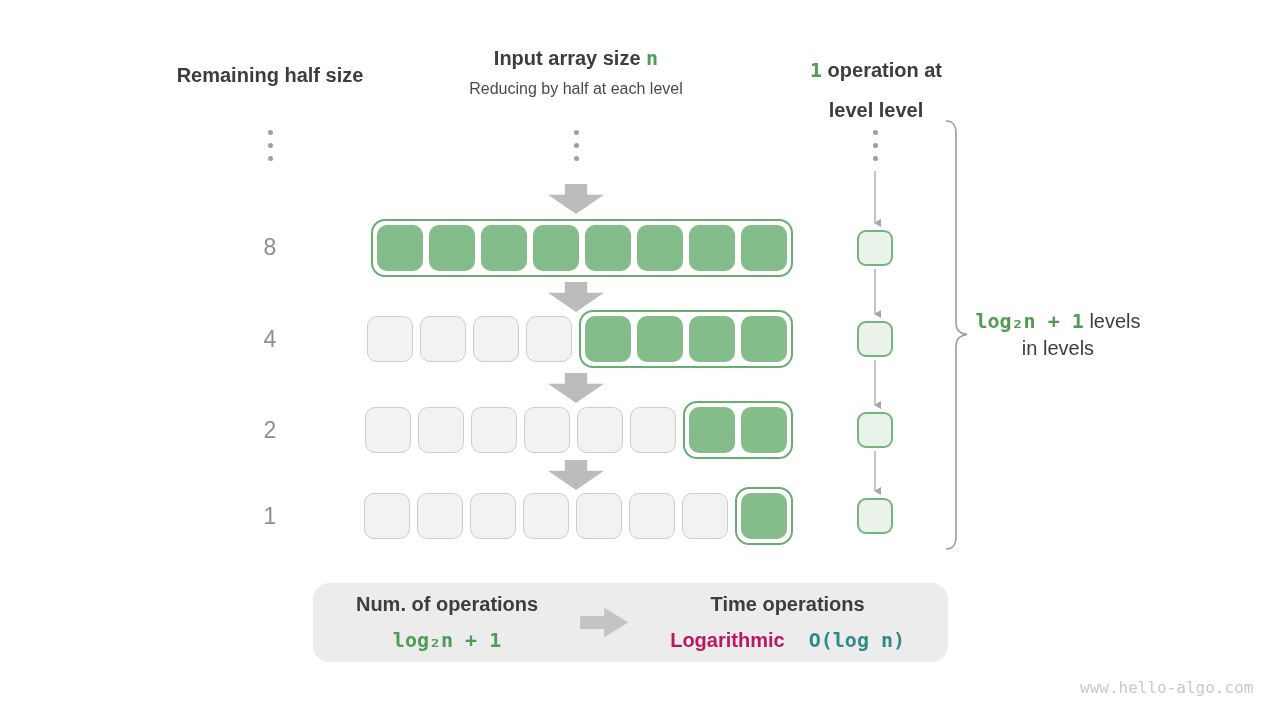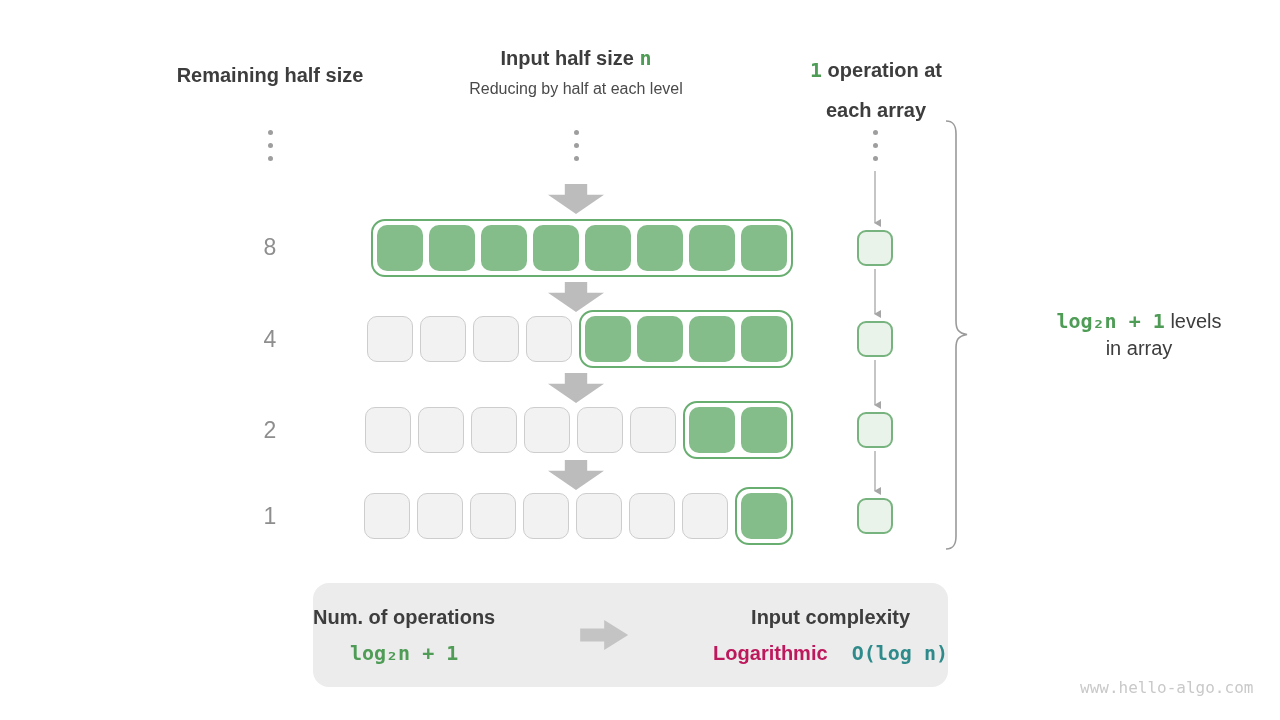--- a/index.html
+++ b/index.html
@@ -29,44 +29,44 @@
   
   .block-arrow-down{width:56px;height:30px;background:#bcbcbc;
     clip-path:polygon(30% 0,70% 0,70% 36%,100% 36%,50% 100%,0 36%,30% 36%);}
   .block-arrow-right{width:48px;height:36px;background:#c4c4c4;
     clip-path:polygon(0 32%,50% 32%,50% 8%,100% 50%,50% 92%,50% 68%,0 68%);}
   
   .op-box{width:36px;height:36px;border-radius:9px;background:#eaf3ea;border:2px solid #77b37e;box-sizing:border-box;}
   
   .annotation{width:230px;text-align:center;font-size:20px;line-height:27px;color:#3d3d3d;}
   
-  .summary-box{left:313px;top:583px;width:635px;height:104px;background:#ececec;border-radius:16px;
-    display:flex;align-items:center;justify-content:space-between;gap:42px;}
+  .summary-box{left:313px;top:583px;width:635px;height:79px;background:#ececec;border-radius:16px;
+    display:flex;align-items:center;justify-content:center;gap:42px;}
   .summary-col{text-align:center;}
   .summary-title{font-size:20px;font-weight:bold;color:#3d3d3d;margin-bottom:12px;}
   .summary-formula{font-size:20px;}
   .watermark{font-family:"DejaVu Sans Mono",monospace;font-size:16px;color:#c9c9c9;}
 </style>
 </head>
 <body>
 
 <div class="canvas">
 
   <div class="abs hdr center" style="left:130px;top:64px;width:280px;">
     <span>Remaining half size</span>
   </div>
 
   <div class="abs center" style="left:406px;top:46px;width:340px;">
-    <div class="hdr"><span>Input half size </span><span class="mono-green">n</span></div>
+    <div class="hdr"><span>Input array size </span><span class="mono-green">n</span></div>
     <div class="sub" style="margin-top:10px;">Reducing by half at each level</div>
   </div>
 
   <div class="abs hdr center" style="left:776px;top:50px;width:200px;line-height:40px;">
     <span class="mono-green">1</span><span> operation at</span><br>
-    <span>each array</span>
+    <span>level level</span>
   </div>
 
   <div class="abs vdots" style="left:267px;top:130px;">
     <div class="dot"></div>
       <div class="dot"></div>
       <div class="dot"></div>
   </div>
   <div class="abs vdots" style="left:573px;top:130px;">
     <div class="dot"></div>
       <div class="dot"></div>
@@ -151,32 +151,32 @@
 
   <div class="abs op-box" style="left:857px;top:230px;"></div>
   <div class="abs op-box" style="left:857px;top:321px;"></div>
   <div class="abs op-box" style="left:857px;top:412px;"></div>
   <div class="abs op-box" style="left:857px;top:498px;"></div>
 
   <svg class="abs" style="left:938px;top:115px;" width="40" height="440">
     <path d="M 8,6 C 16,6 18,11 18,19 L 18,206 C 18,214 20,218 29,219.5 C 20,221 18,225 18,233 L 18,421 C 18,429 16,434 8,434" fill="none" stroke="#9a9a9a" stroke-width="1.6"></path>
   </svg>
 
-  <div class="abs annotation" style="left:1024px;top:308px;">
+  <div class="abs annotation" style="left:943px;top:308px;">
     <span class="mono-green">log₂n + 1</span><span>  levels</span><br>
-    <span>in array</span>
+    <span>in levels</span>
   </div>
 
   <div class="abs summary-box">
     <div class="summary-col">
       <div class="summary-title">Num. of operations</div>
       <div class="summary-formula mono-green">log₂n + 1</div>
     </div>
     <div class="block-arrow-right"></div>
     <div class="summary-col">
-      <div class="summary-title">Input complexity</div>
+      <div class="summary-title">Time operations</div>
       <div class="summary-formula"><span class="teal bold">Logarithmic</span><span class="mono-teal">&nbsp;&nbsp;</span><span class="mono-teal">O(log n)</span></div>
     </div>
   </div>
 
   <div class="abs watermark" style="left:1080px;top:678px;">www.hello-algo.com</div>
 
 </div>
 
 </body></html>

